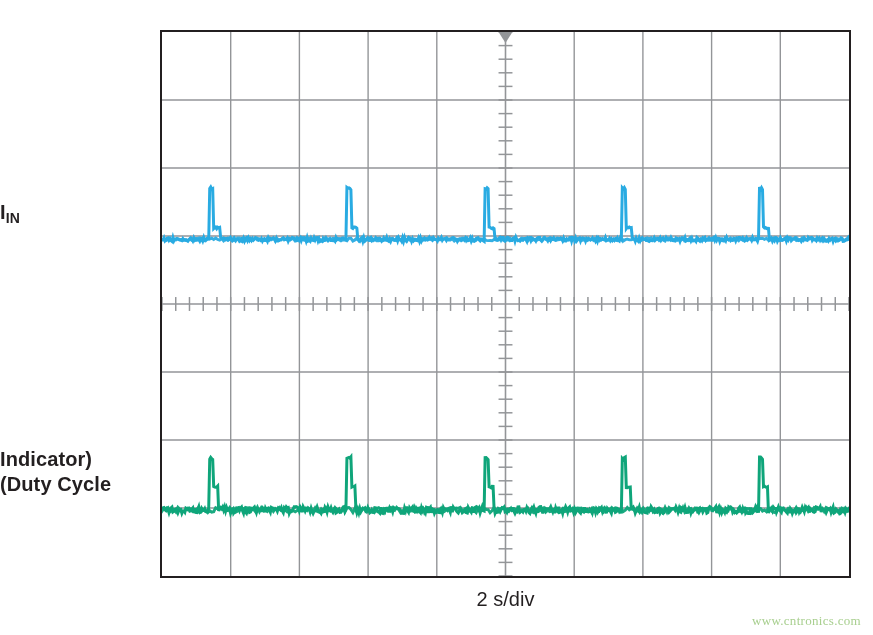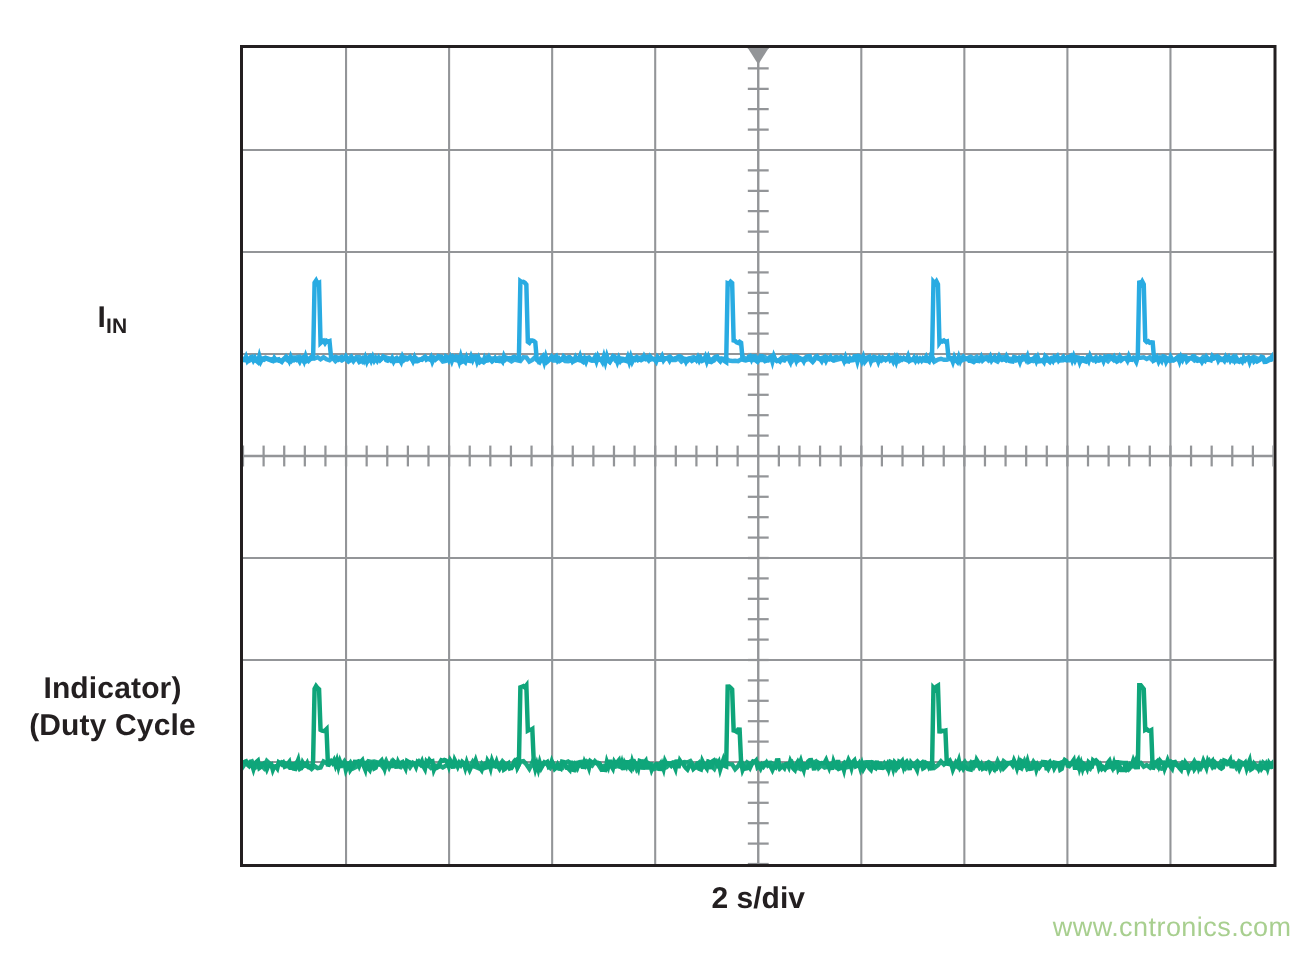--- a/index.html
+++ b/index.html
@@ -37,21 +37,21 @@
     position: absolute;
     left: 0; top: 0;
     width: 100%;
     height: 100%;
     display: block;
   }
 
   
   .channel-label {
     position: absolute;
-    text-align: center;
+    text-align: left;
     color: #231f20;
     font-weight: bold;
     font-size: 20px;
     line-height: 25px;
     letter-spacing: 0.1px;
   }
   .channel-label .sub {
     font-size: 14px;
     vertical-align: baseline;
     position: relative;
@@ -70,32 +70,32 @@
   }
 
   
   #timebase-label {
     position: absolute;
     left: 160px;
     top: 588px;
     width: 691px;
     text-align: center;
     color: #231f20;
-    font-weight: bold;
+    font-weight: normal;
     font-size: 20px;
   }
 
   
   #watermark {
     position: absolute;
     right: 12px;
     bottom: 6px;
     color: #a8cf8f;
-    font-size: 18px;
-    font-family: Liberation Sans, sans-serif;
+    font-size: 13px;
+    font-family: Liberation Serif, serif;
     letter-spacing: 0.3px;
     white-space: nowrap;
   }
 </style>
 </head>
 <body>
 
 <div id="scope-figure">
 
   <div class="channel-label" id="ch1-annotation">

